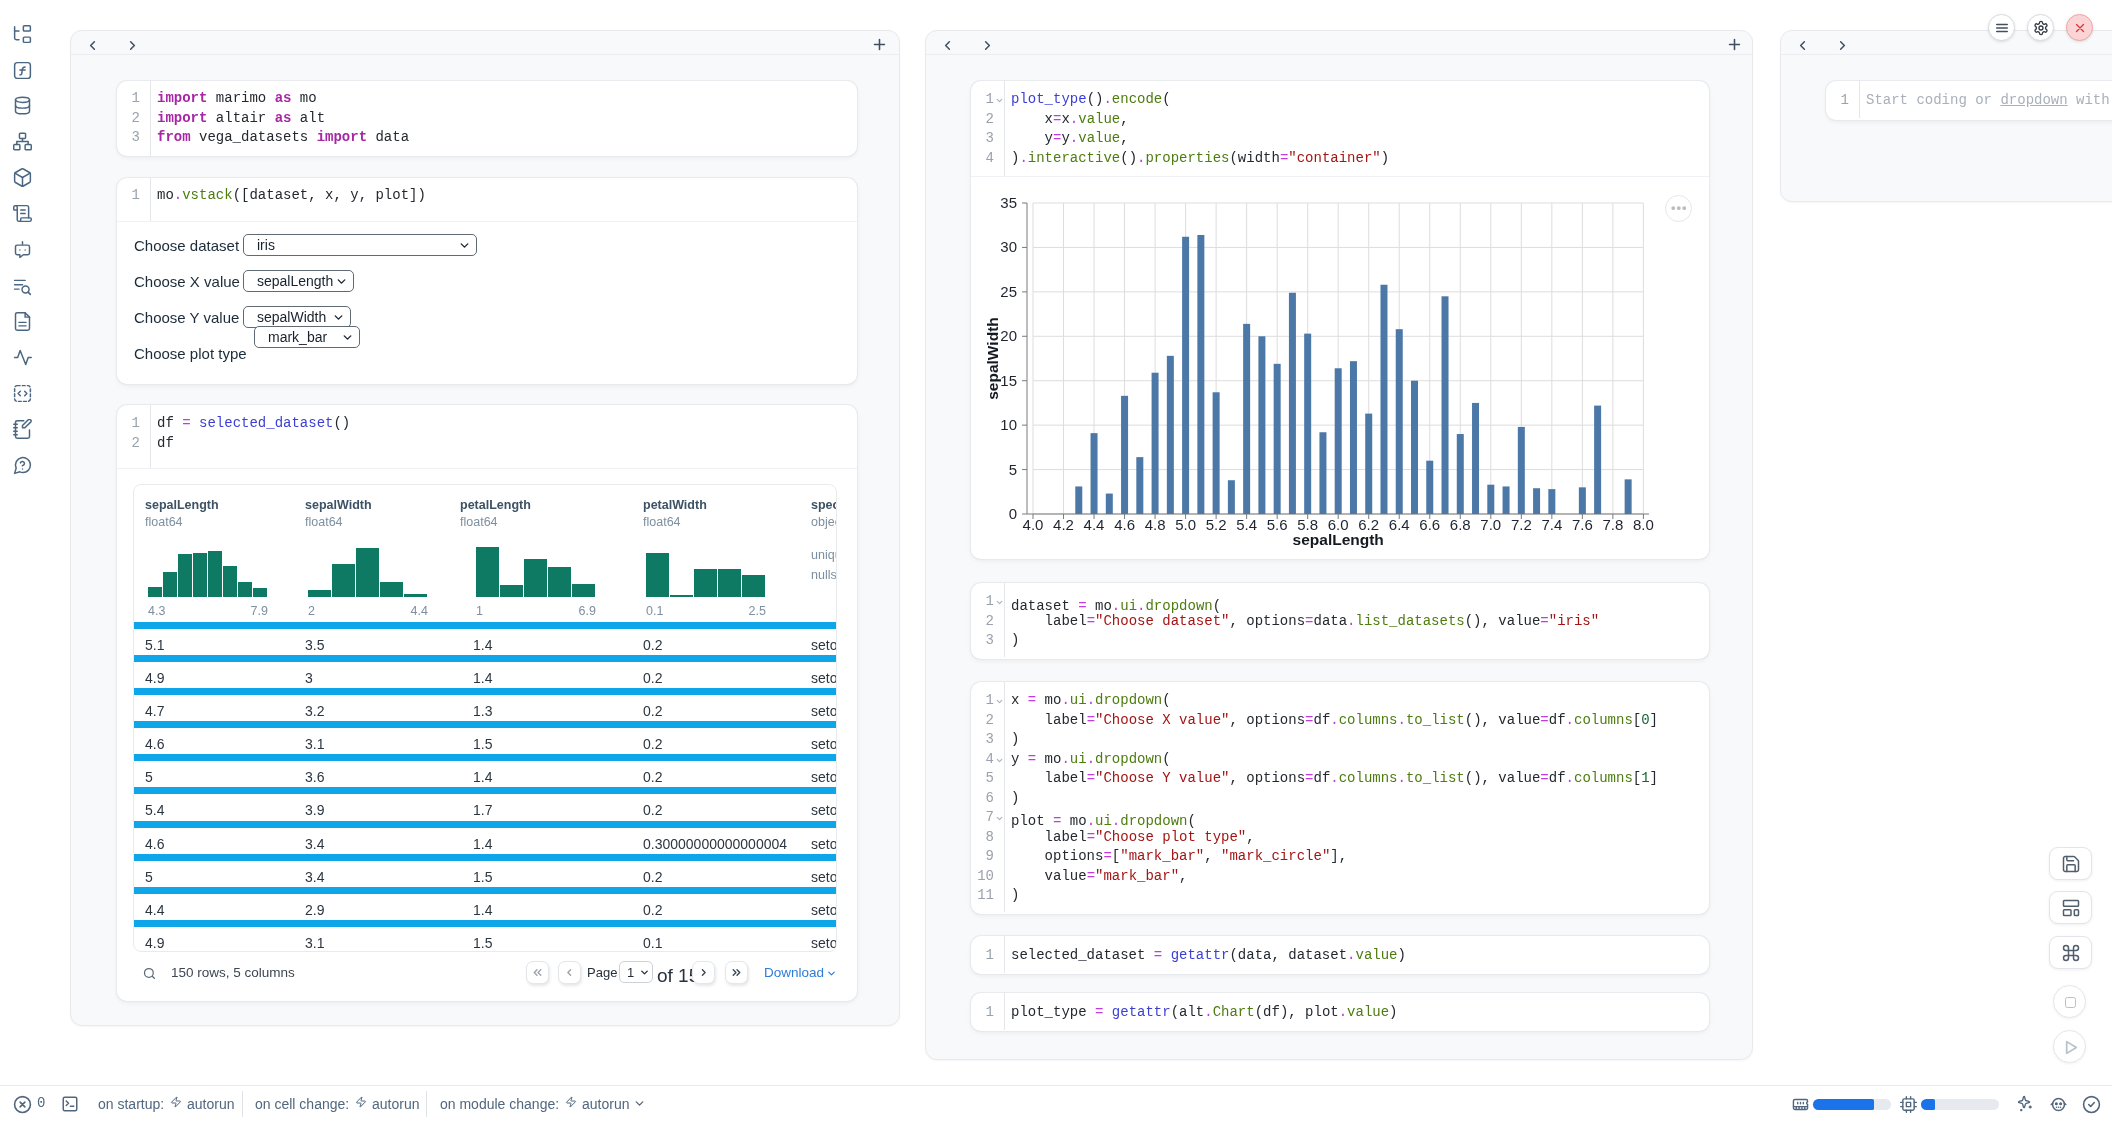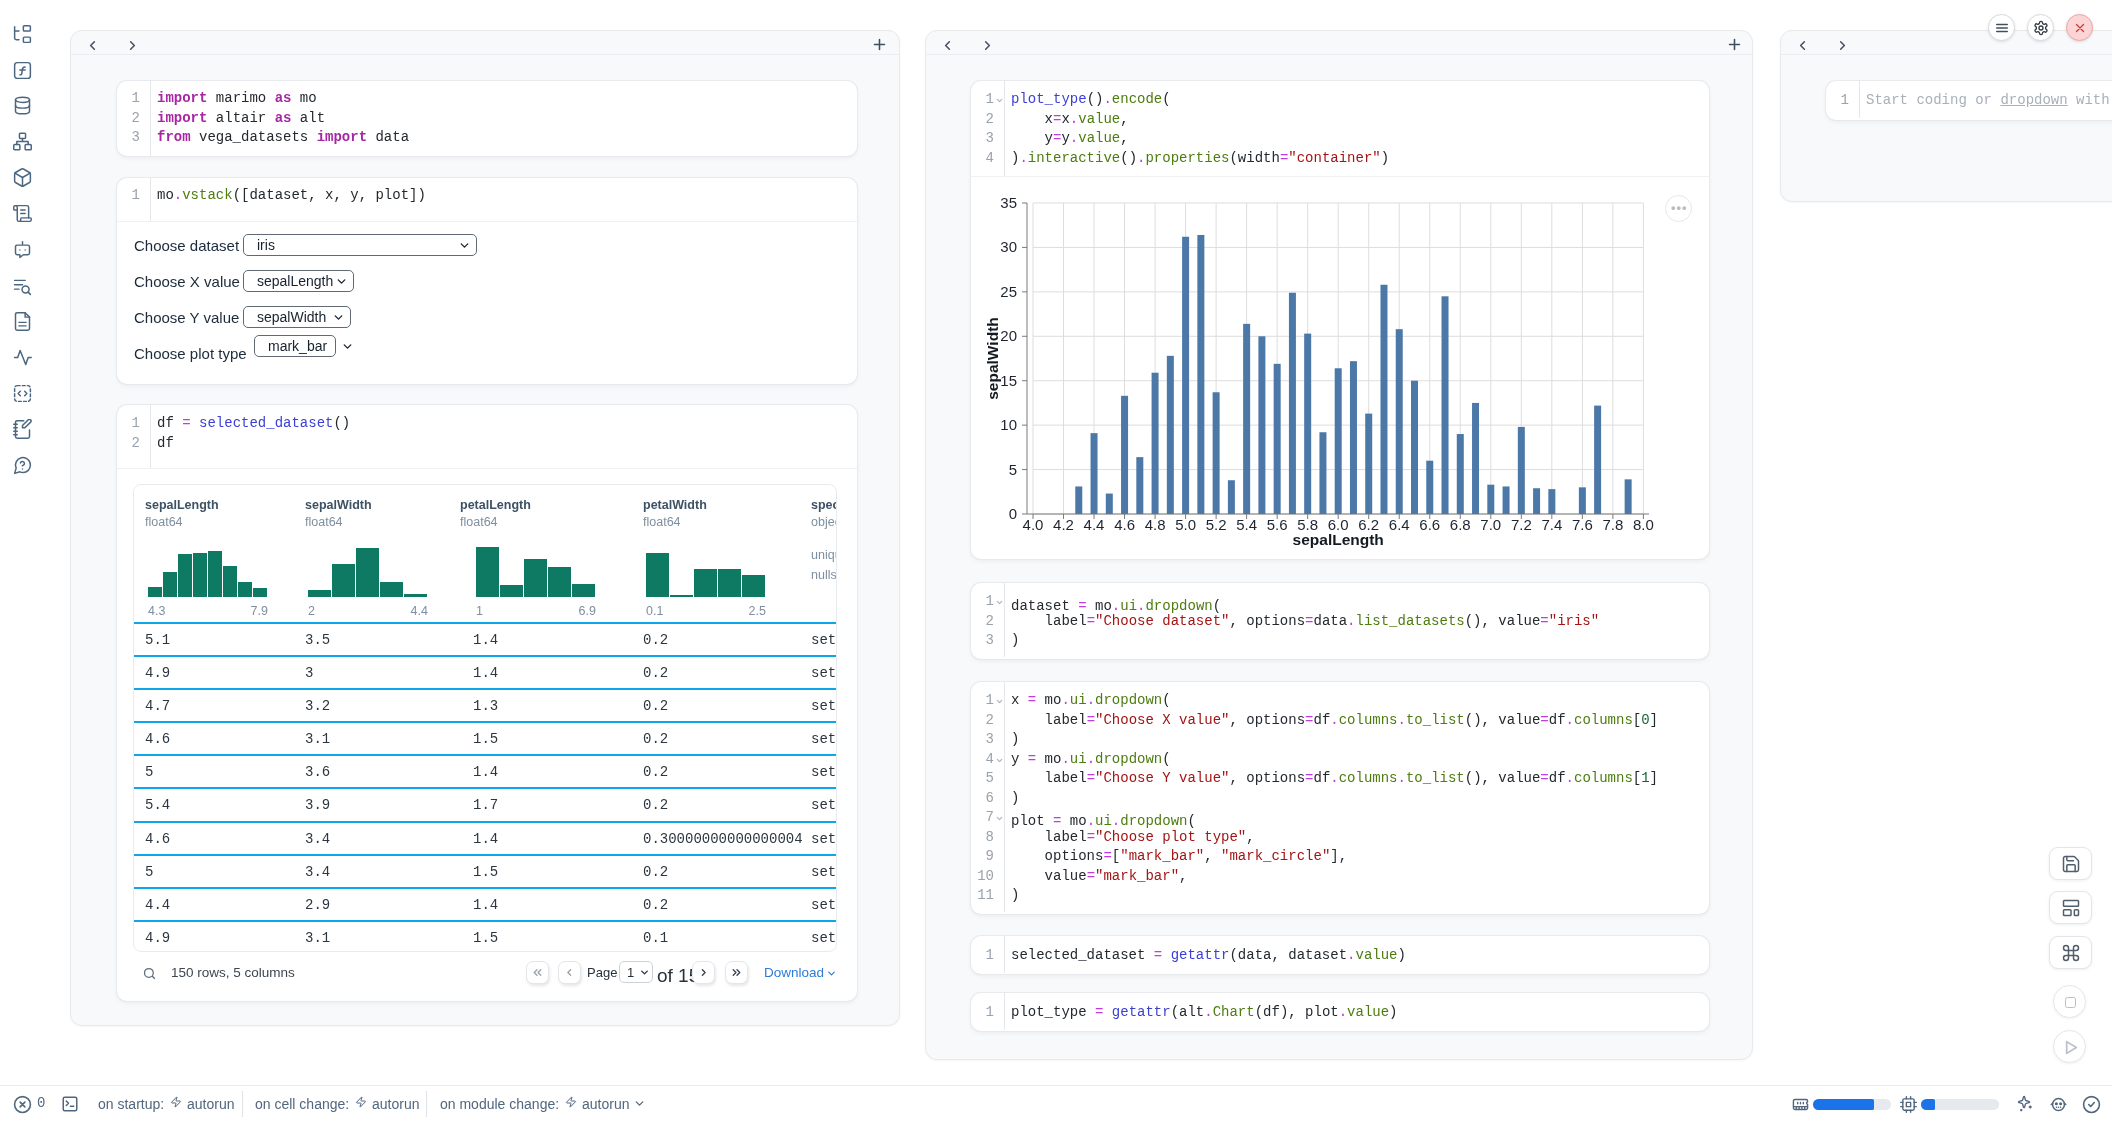--- a/index.html
+++ b/index.html
@@ -13,21 +13,21 @@
 .kw { color:#a626a4; font-weight:bold; }
 .fn { color:#3a3fd6; }
 .at { color:#4d7c0f; }
 .op { color:#c03be0; }
 .st { color:#a31515; }
 .nm { color:#116633; }
 .odiv { position:absolute; left:0; right:0; height:1px; background:#f0f1f4; }
 .lbl { position:absolute; font-size:15px; color:#1c2b3a; }
 .selectbox { position:absolute; height:22px; background:#fff; border:1.5px solid #606a74; border-radius:5px; }
 .sbt { position:absolute; left:13px; top:2px; font-size:14px; color:#18222e; }
-.srow { position:relative; height:33.1px; border-top:2px solid #0ea5e9;font-family:Liberation Mono, monospace; }
+.srow { position:relative; height:33.1px; border-top:7px solid #0ea5e9; }
 .srow span { position:absolute; top:8px; font-size:14px; color:#2c3640; }
 .hcol { position:absolute; top:0; }
 .hname { font-size:12.5px; font-weight:bold; color:#3d5265; }
 .hdtype { font-size:12.5px; color:#7d8fa0; margin-top:3px; }
 .pgbtn { position:absolute; width:23px; height:23px; background:#fff; border:1px solid #e3e6ea; border-radius:7px; box-shadow:1px 2px 3px rgba(16,24,40,.10); }
 .ph { color:#a8b0ba; }
 .cell { overflow:hidden; }
 </style></head>
 <body>
 <svg class="abs" style="left:12px;top:24px" width="21" height="21" viewBox="0 0 24 24" fill="none" stroke="#4b6681" stroke-width="1.7" stroke-linecap="round" stroke-linejoin="round">
@@ -138,21 +138,21 @@
         </svg>
       </div>
       <div class="lbl" style="left:17px;top:131px">Choose Y value</div>
       <div class="selectbox" style="left:126px;top:128px;width:108px">
         <div class="sbt">sepalWidth</div>
         <svg class="abs" style="left:88px;top:4px" width="13" height="13" viewBox="0 0 24 24" fill="none" stroke="#1d2733" stroke-width="2.6" stroke-linecap="round" stroke-linejoin="round">
           <path d="m6 9 6 6 6-6"></path>
         </svg>
       </div>
       <div class="lbl" style="left:17px;top:167px">Choose plot type</div>
-      <div class="selectbox" style="left:137px;top:157px;width:82px">
+      <div class="selectbox" style="left:137px;top:148px;width:106px">
         <div class="sbt">mark_bar</div>
         <svg class="abs" style="left:86px;top:4px" width="13" height="13" viewBox="0 0 24 24" fill="none" stroke="#1d2733" stroke-width="2.6" stroke-linecap="round" stroke-linejoin="round">
           <path d="m6 9 6 6 6-6"></path>
         </svg>
       </div>
     </div>
     <div class="cell" style="left:46px;top:374px;width:740px;height:596px">
       <div class="gut" style="bottom:auto;height:63px">
         <div class="gn" style="top:9.0px">1</div>
         <div class="gn" style="top:28.5px">2</div>

